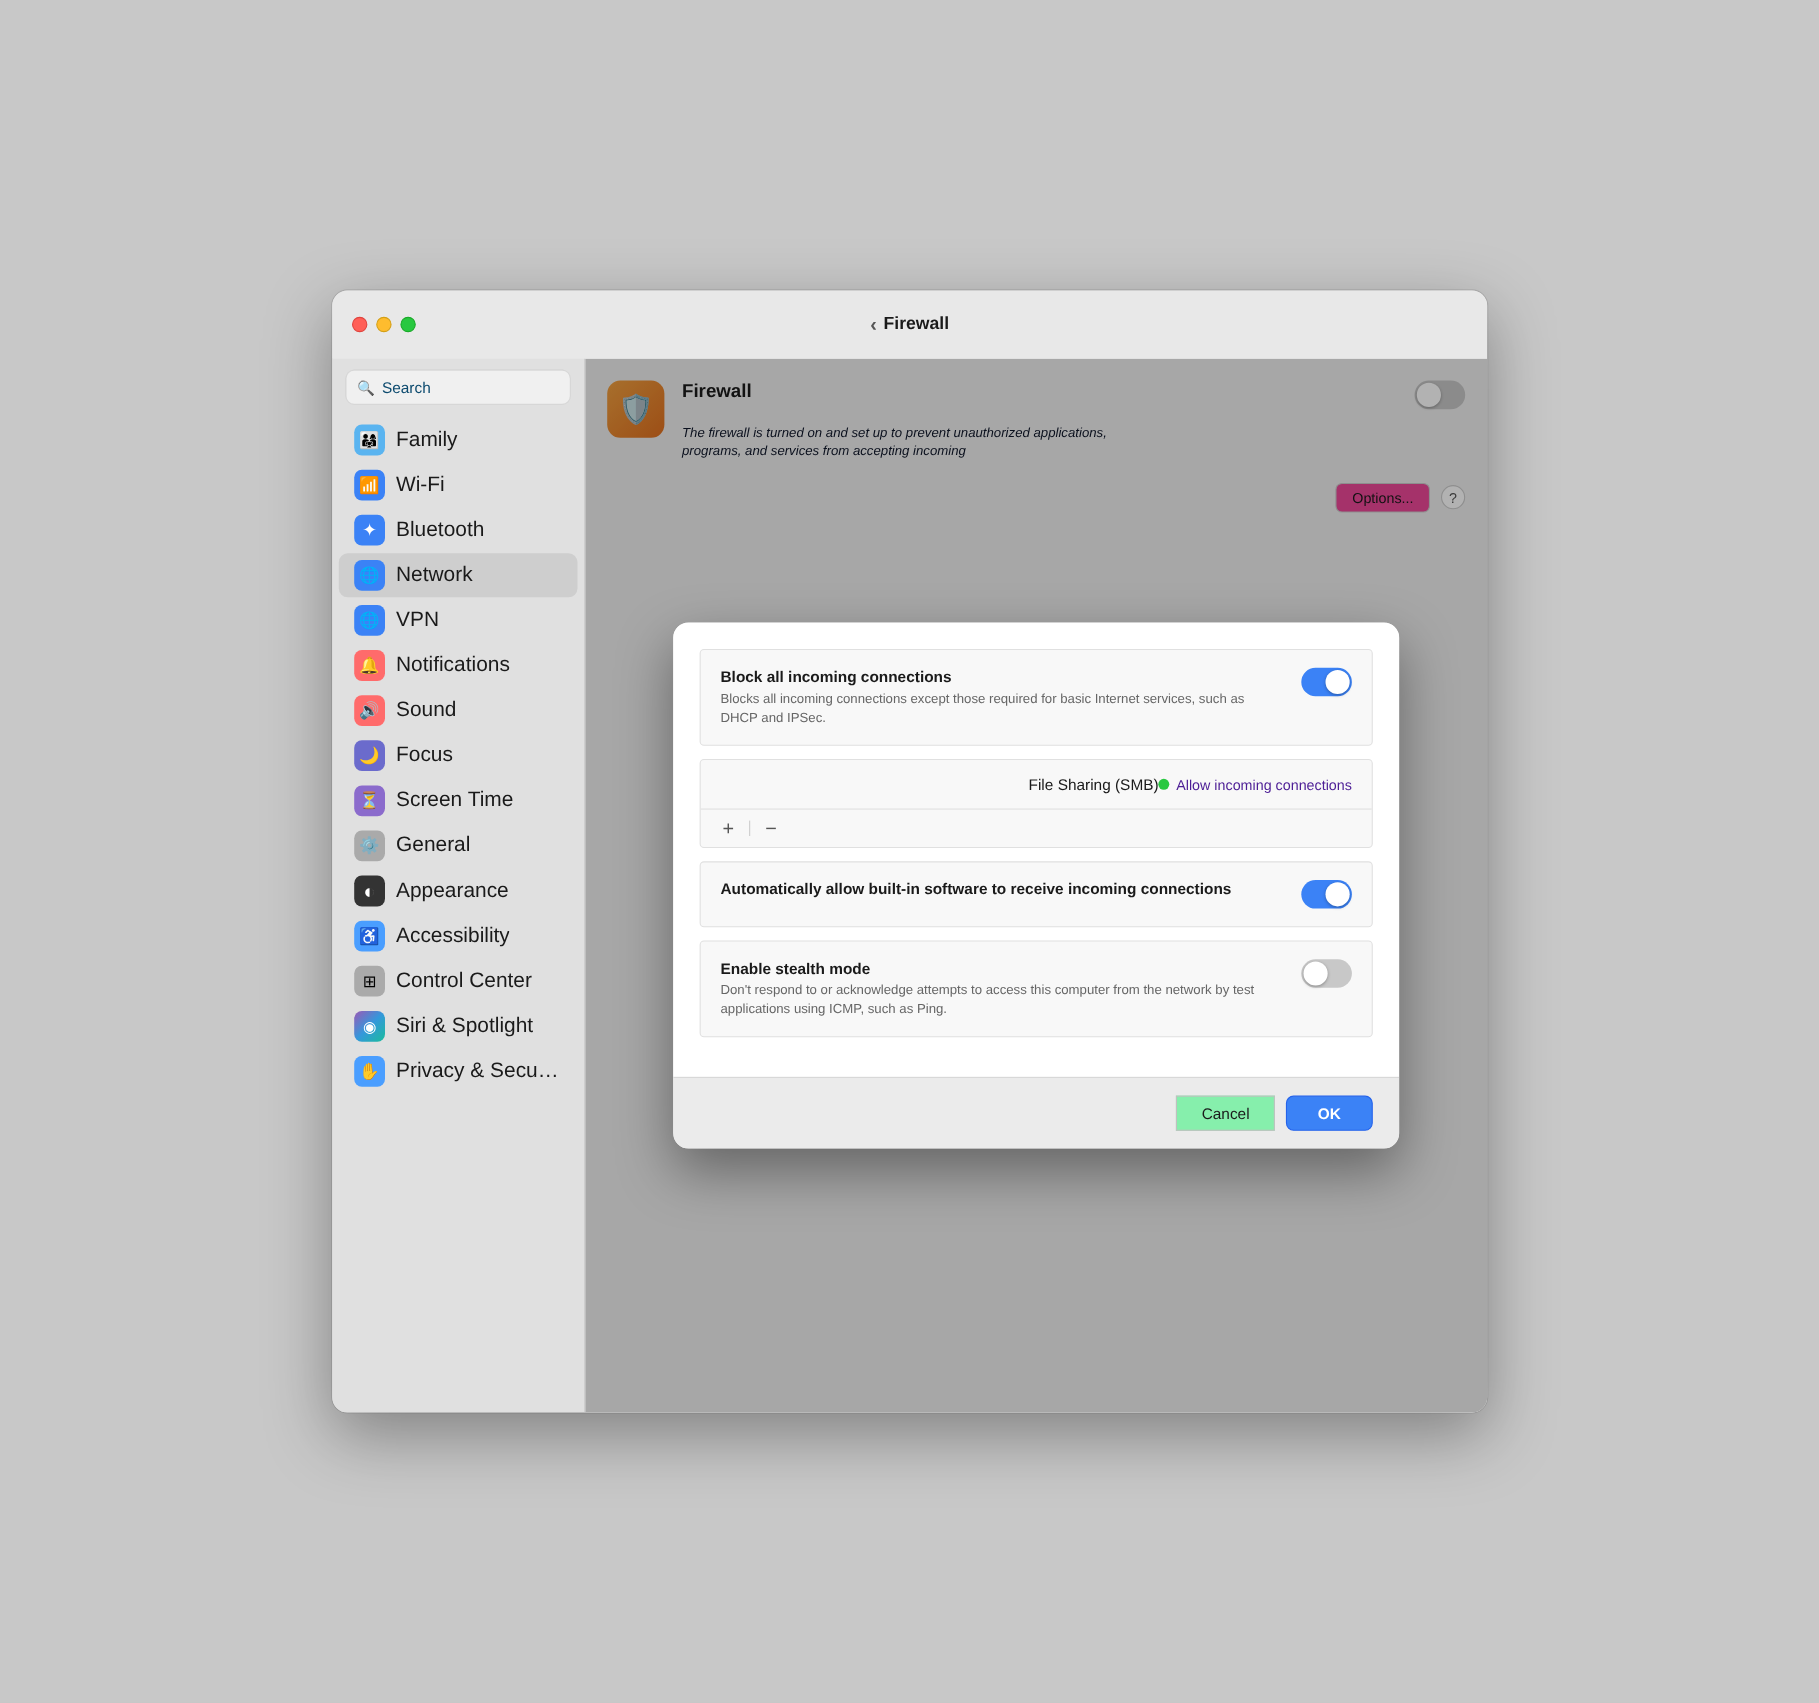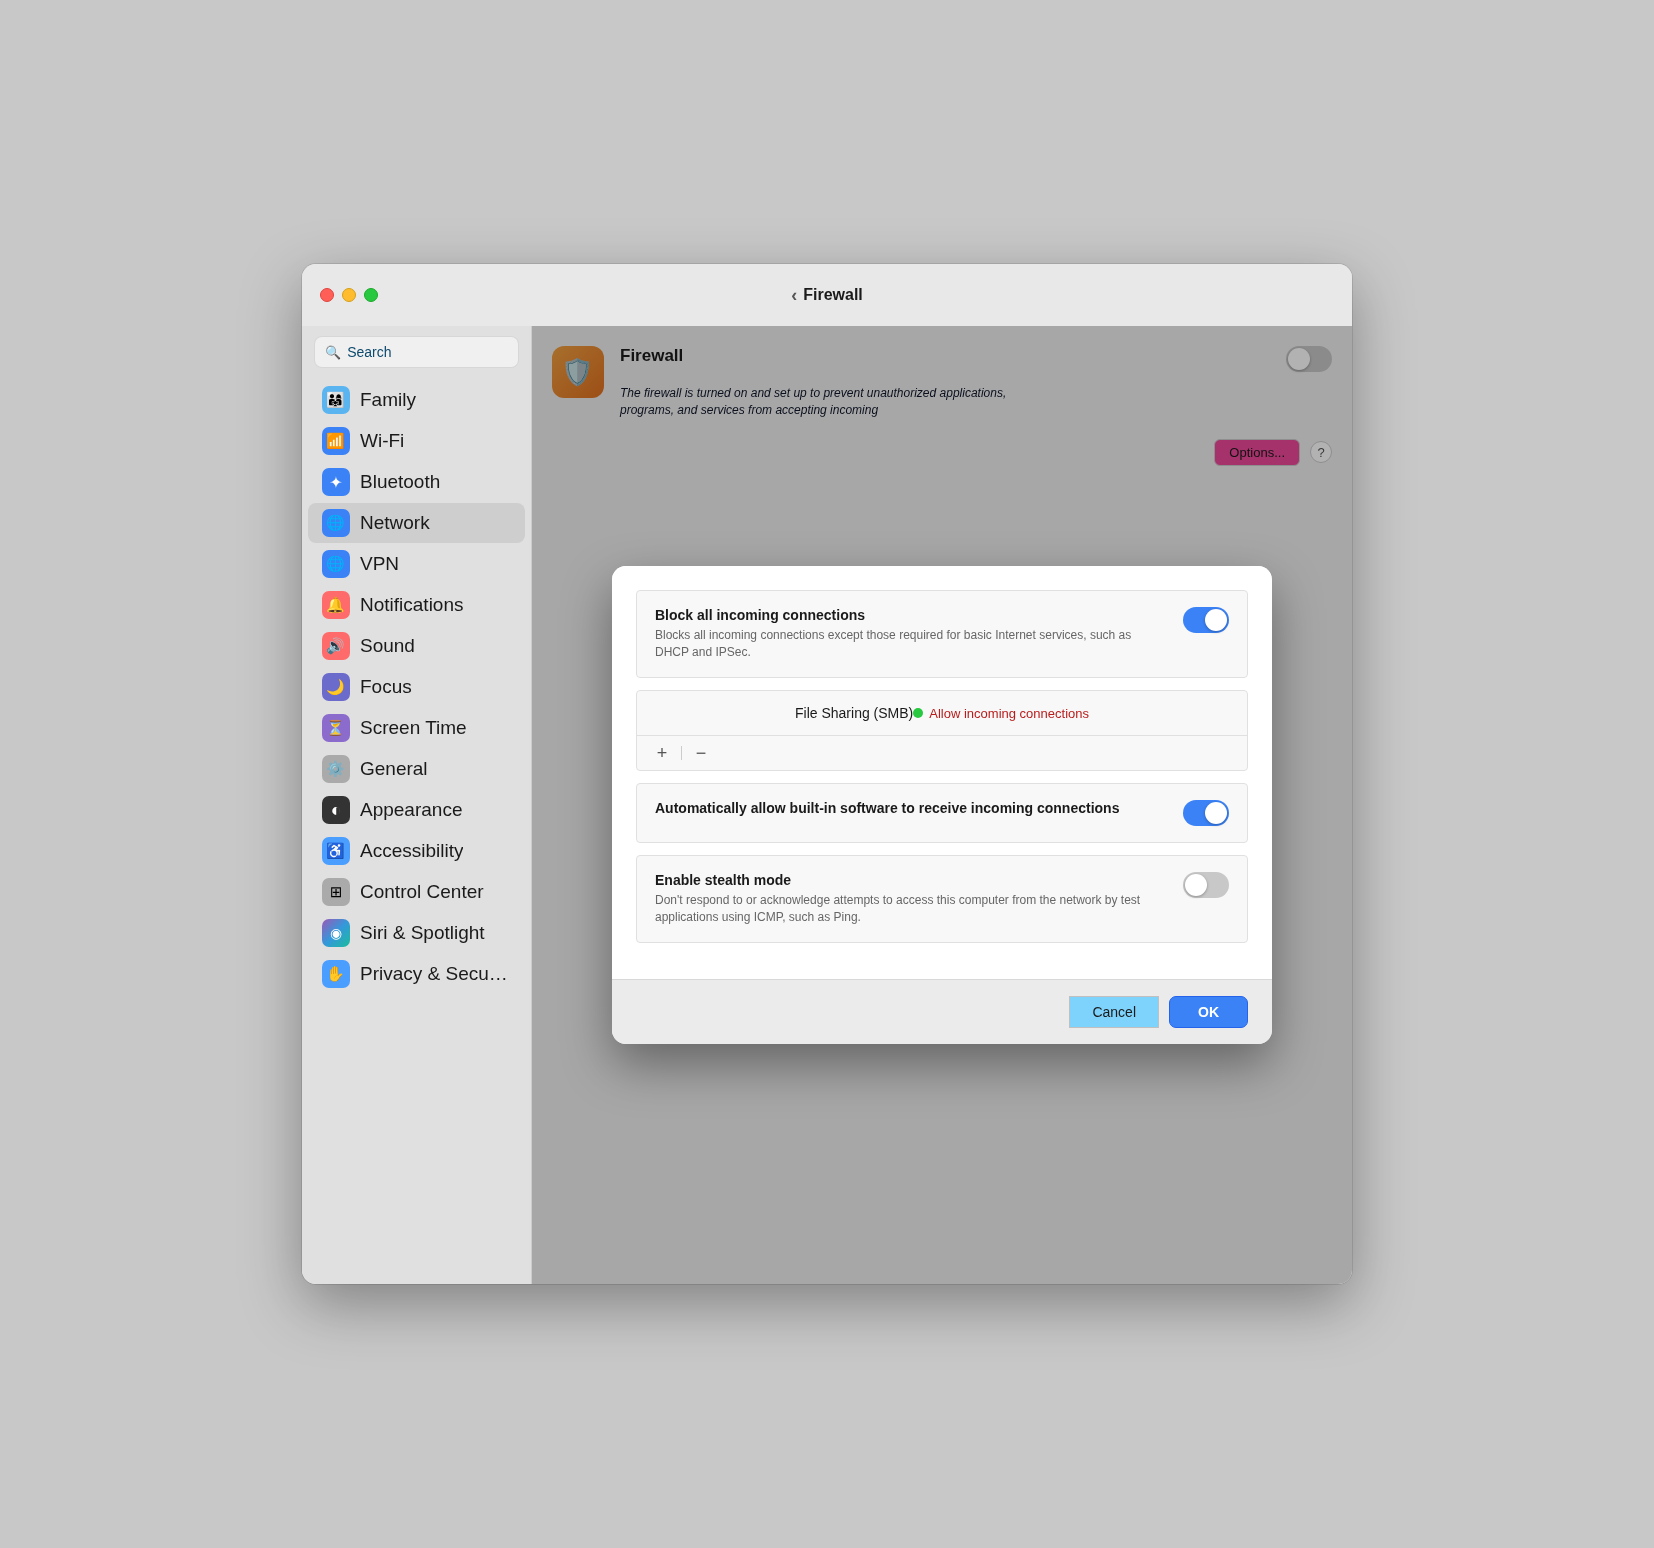--- a/index.html
+++ b/index.html
@@ -316,36 +316,36 @@
     .dialog-row-desc {
       font-size: 12px;
       color: #666;
       margin-top: 4px;
       line-height: 1.4;
     }
 
     .file-sharing-row {
       display: flex;
       align-items: center;
-      justify-content: center;
+      justify-content: flex-end;
       padding: 14px 18px;
     }
 
     .file-sharing-name {
       font-size: 14px;
       font-weight: 500;
       color: #1a1a1a;
     }
 
     .allow-incoming {
       display: flex;
       align-items: center;
       gap: 6px;
       font-size: 13px;
-      color: #b91c1c;
+      color: #4c1d95;
     }
 
     .green-dot {
       width: 10px;
       height: 10px;
       border-radius: 50%;
       background: #28c840;
       flex-shrink: 0;
     }
 
@@ -378,21 +378,21 @@
     .dialog-footer {
       background: #ebebeb;
       padding: 16px 24px;
       display: flex;
       justify-content: flex-end;
       gap: 10px;
       border-top: 1px solid #d8d8d8;
     }
 
     .btn-cancel {
-      background: #7dd3fc;
+      background: #86efac;
       border: 1px solid #c0c0c0;
       border-radius: 0;
       padding: 7px 22px;
       font-size: 14px;
       cursor: pointer;
       color: #1a1a1a;
     }
 
     .btn-ok {
       background: #3b82f6;

